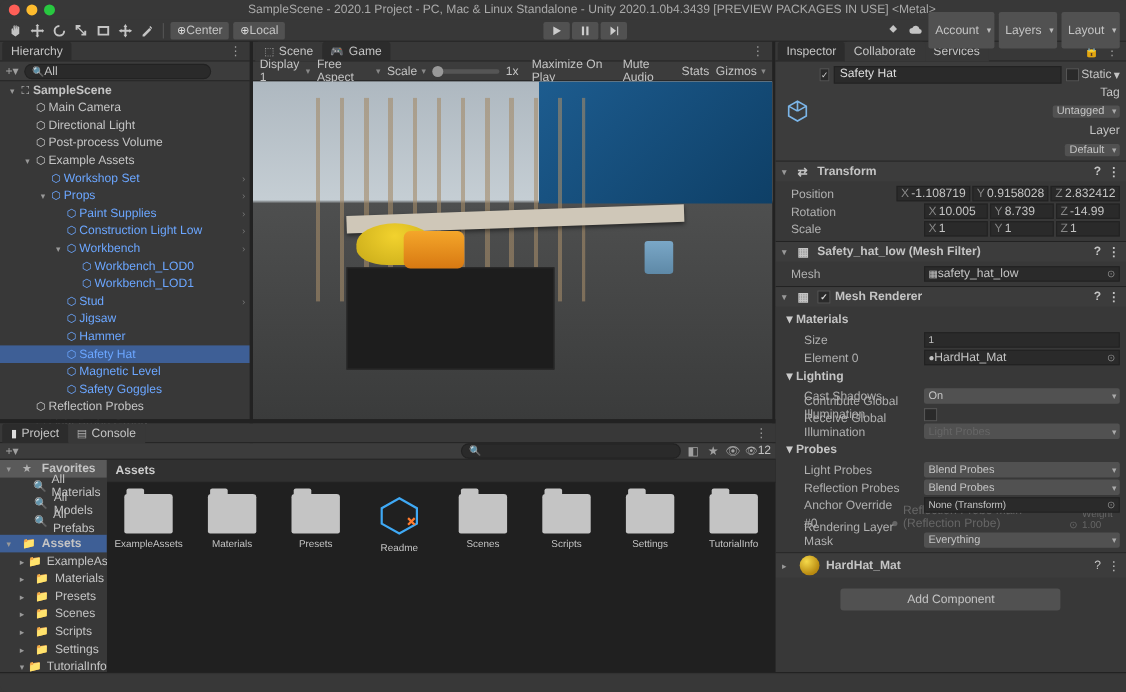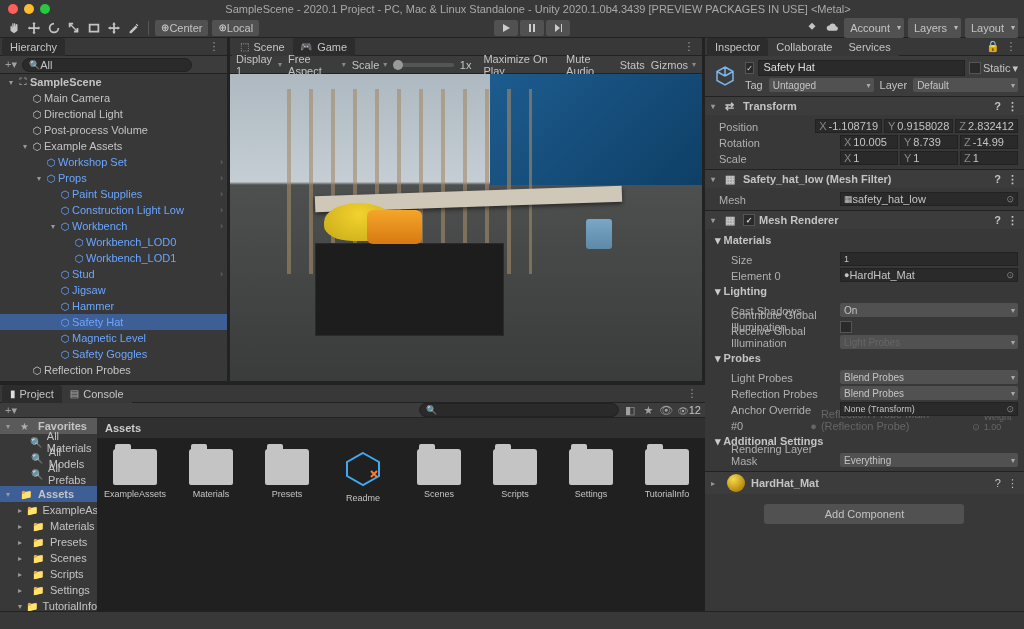--- a/index.html
+++ b/index.html
@@ -7,21 +7,21 @@
 .titlebar { height: 18px; background: #383838; display: flex; align-items: center; padding: 0 8px; }
 .traffic { display: flex; gap: 6px; margin-right: 10px; }
 .tl { width: 10px; height: 10px; border-radius: 50%; }
 .tl.red { background: #ff5f57; } .tl.yellow { background: #febc2e; } .tl.green { background: #28c840; }
 .title { flex: 1; text-align: center; font-size: 11px; color: #aaa; }
 .toolbar { height: 20px; background: #383838; display: flex; align-items: center; padding: 0 6px; gap: 4px; border-bottom: 1px solid #222; }
 .tb-icon { width: 16px; height: 16px; display: inline-flex; align-items: center; justify-content: center; color: #b0b0b0; }
 .tb-icon svg { width: 14px; height: 14px; fill: currentColor; }
 .tb-sep { width: 1px; height: 14px; background: #555; margin: 0 2px; }
 .tb-btn { height: 16px; padding: 0 6px; background: #515151; border-radius: 2px; display: inline-flex; align-items: center; font-size: 10px; color: #ddd; }
-.tb-dd { height: 20px; padding: 0 14px 0 6px; background: #515151; border-radius: 2px; display: inline-flex; align-items: center; font-size: 10px; position: relative; }
+.tb-dd { height: 33px; padding: 0 14px 0 6px; background: #515151; border-radius: 2px; display: inline-flex; align-items: center; font-size: 10px; position: relative; }
 .tb-dd::after { content: "▾"; position: absolute; right: 3px; font-size: 8px; color: #bbb; }
 .spacer { flex: 1; }
 .play-group { display: flex; gap: 2px; }
 .play-btn { width: 24px; height: 16px; background: #515151; display: inline-flex; align-items: center; justify-content: center; border-radius: 2px; }
 .main { display: flex; height: 573px; }
 .col { display: flex; flex-direction: column; }
 .col.left { width: 229px; }
 .col.mid { width: 476px; }
 .col.right { width: 319px; }
 .panel-tabs { height: 18px; background: #383838; display: flex; align-items: center; border-bottom: 1px solid #222; padding: 0 2px; }
@@ -66,21 +66,21 @@
 .readme-ico svg { width:44px; height:40px; }
 .asset-label { font-size:9px; color:#c4c4c4; text-align:center; }
 .slider-sm { width:60px; height:4px; background:#555; border-radius:2px; position:relative; }
 .slider-sm .knob { position:absolute; right:6px; top:-3px; width:10px; height:10px; background:#999; border-radius:50%; }
 .inspector { flex:1; background:#383838; overflow:auto; font-size:10px; }
 .insp-header { display:flex; align-items:center; gap:6px; padding:4px 6px; background:#3c3c3c; border-bottom:1px solid #222; }
 .insp-go-icon { width:28px; height:28px; display:flex; align-items:center; justify-content:center; }
 .insp-go-icon svg { width:24px; height:24px; fill:none; stroke:#7bb5e8; stroke-width:1.5; }
 .insp-name-row { flex:1; display:flex; flex-direction:column; gap:2px; }
 .name-input { height:16px; background:#2a2a2a; border:1px solid #222; padding:0 4px; color:#ddd; width:100%; }
-.row2 { display:flex; gap:6px; align-items:center; }
+.row2 { display:flex; gap:6px; align-items:flex-end;flex-direction:column; }
 .insp-dd { height:14px; background:#515151; padding:0 14px 0 4px; border-radius:2px; position:relative; font-size:10px; display:inline-flex; align-items:center; }
 .insp-dd::after { content:"▾"; position:absolute; right:3px; font-size:8px; color:#aaa; }
 .component { border-bottom:1px solid #222; }
 .comp-header { height:18px; display:flex; align-items:center; gap:4px; padding:0 6px; background:#3c3c3c; font-weight:600; }
 .comp-header .fold { width:10px; font-size:8px; color:#999; }
 .comp-header .cicon { width:14px; }
 .comp-header .ctitle { flex:1; }
 .comp-header .cright { display:flex; gap:6px; color:#888; }
 .comp-body { padding:2px 6px 4px 6px; background:#383838; }
 .prop-row { display:flex; align-items:flex-end; height:16px; gap:4px; }
@@ -526,21 +526,20 @@
               <div class="obj-field">None (Transform)</div>
             </div>
           <div class="prop-row dim">
               <span class="prop-label sub">#0</span>
               <span class="dim">● </span>
               <span class="dim">Reflection Probe Main (Reflection Probe)</span>
               <span class="spacer"></span>
               <span class="dim" style="font-size:9px">⊙ </span>
               <span class="dim" style="font-size:9px">Weight 1.00</span>
             </div>
-          <div class="sect">▾ <span>Additional Settings</span></div>
           <div class="prop-row">
               <span class="prop-label sub">Rendering Layer Mask</span>
               <div class="insp-dd" style="flex:1">Everything</div>
             </div>
         </div>
       </div>
 
       <div class="mat-header">
         <span class="fold" style="width:10px;font-size:8px;color:#999">▸</span>
         <div class="mat-ball"></div>

